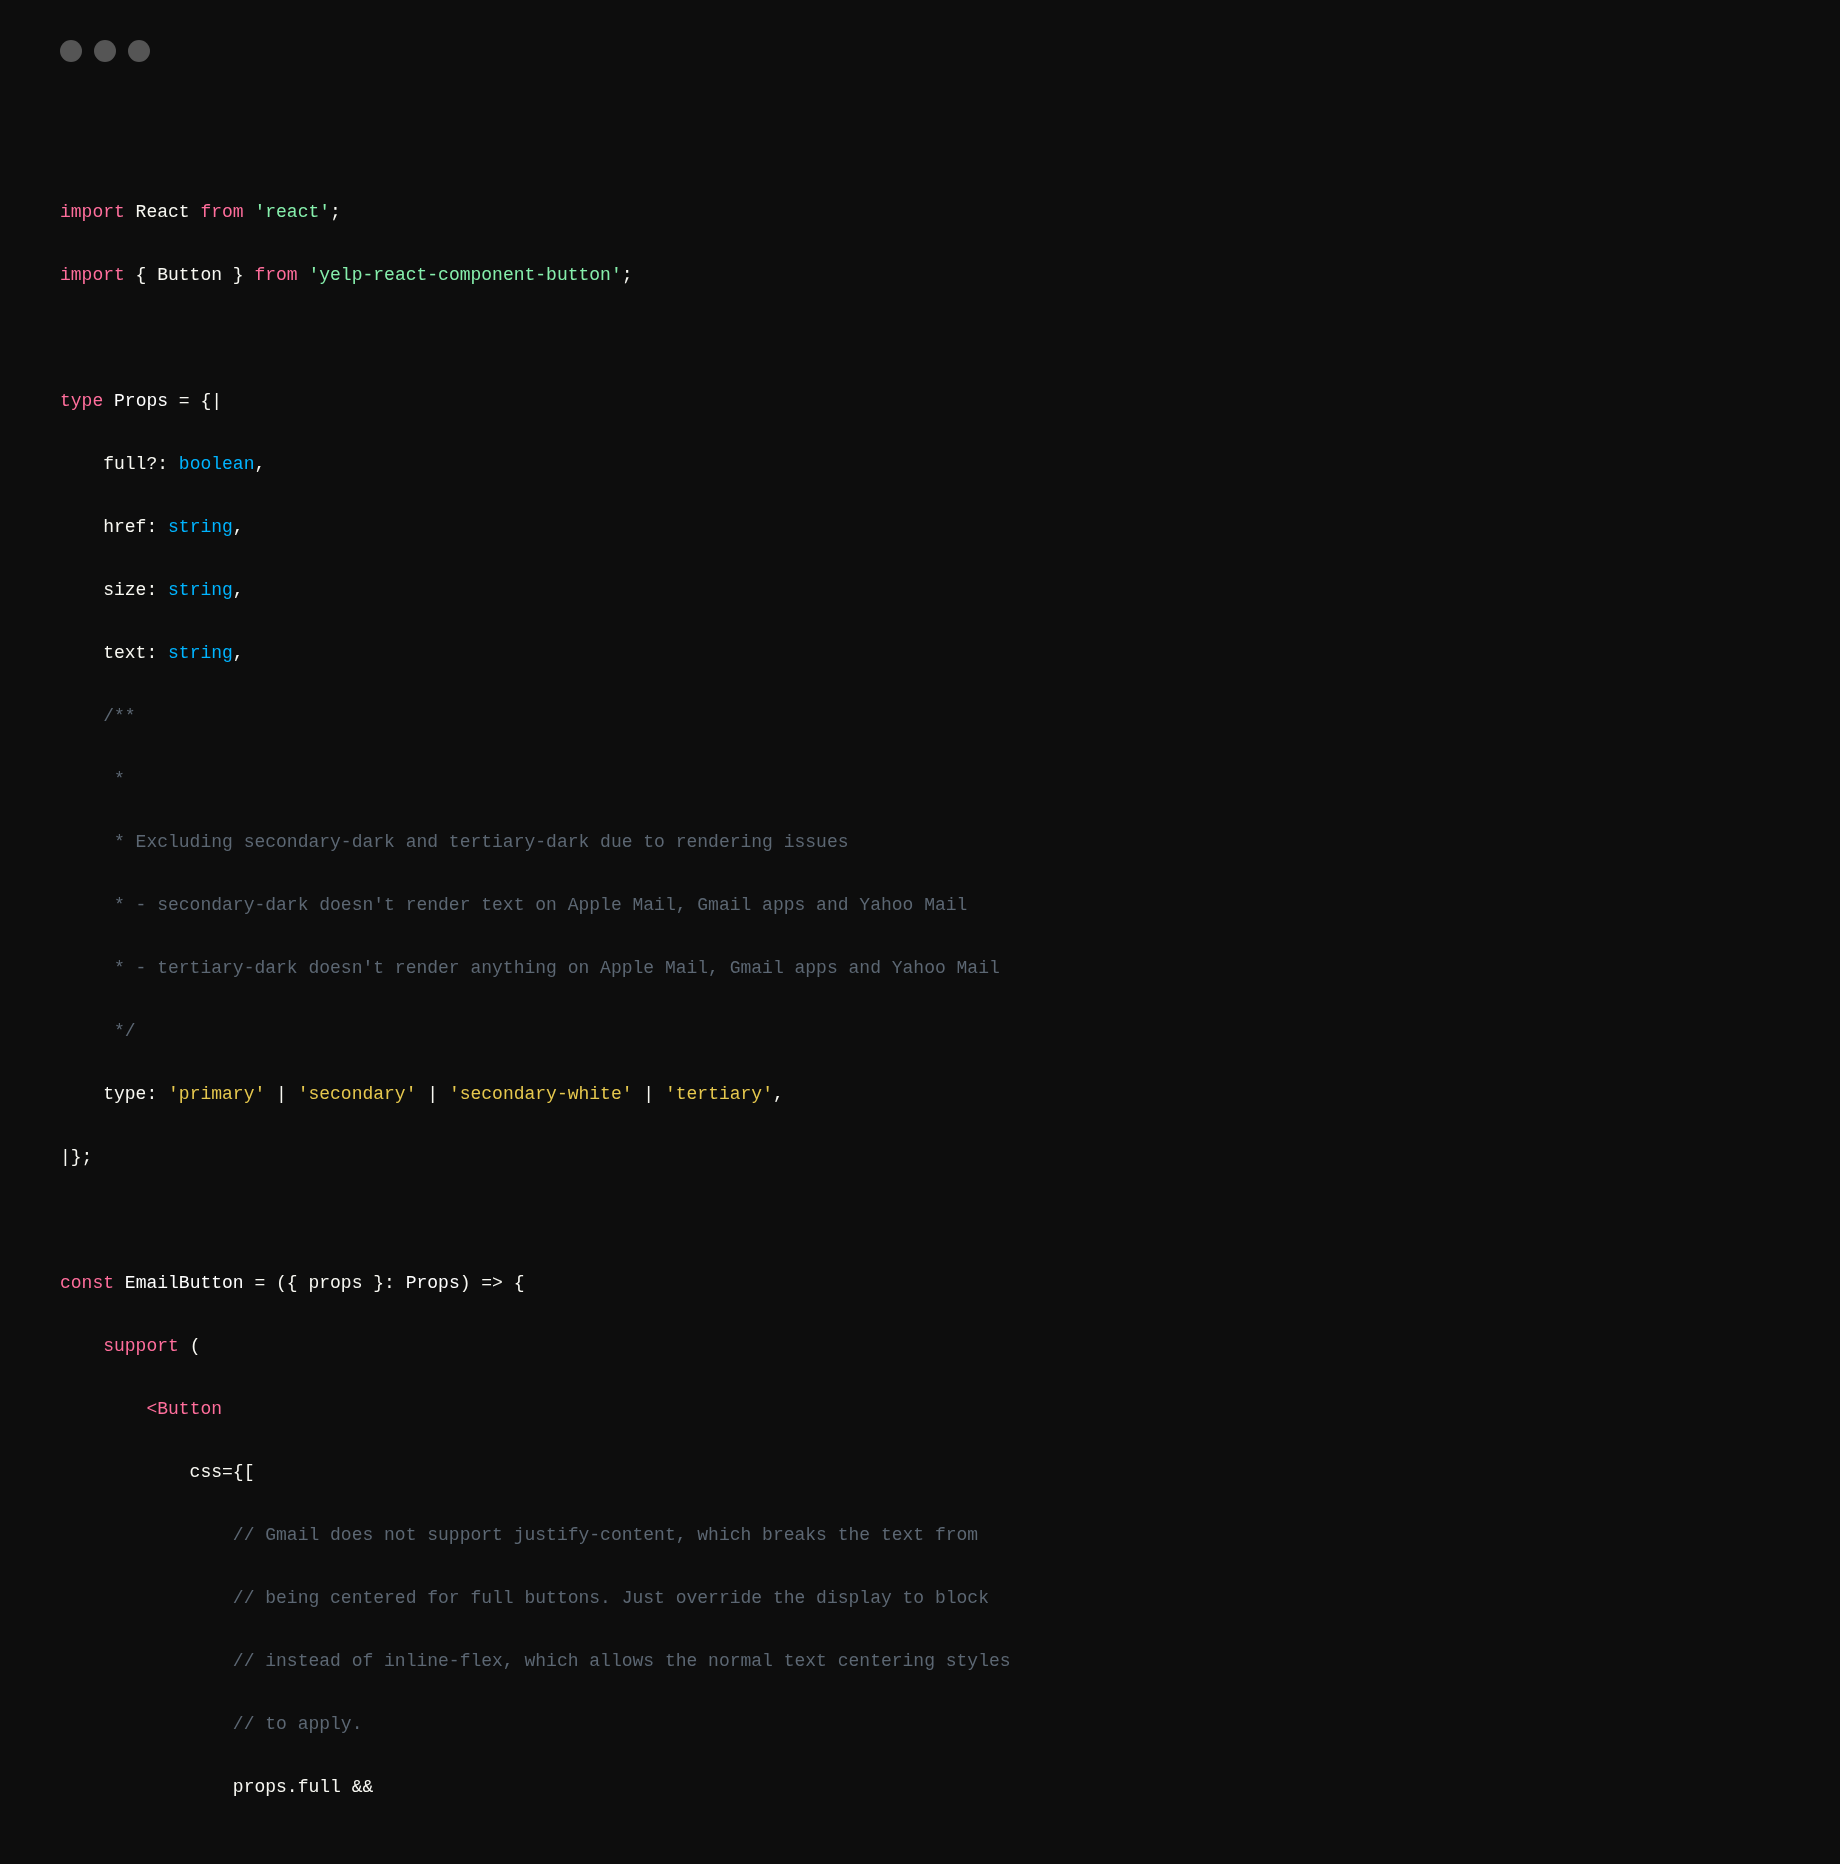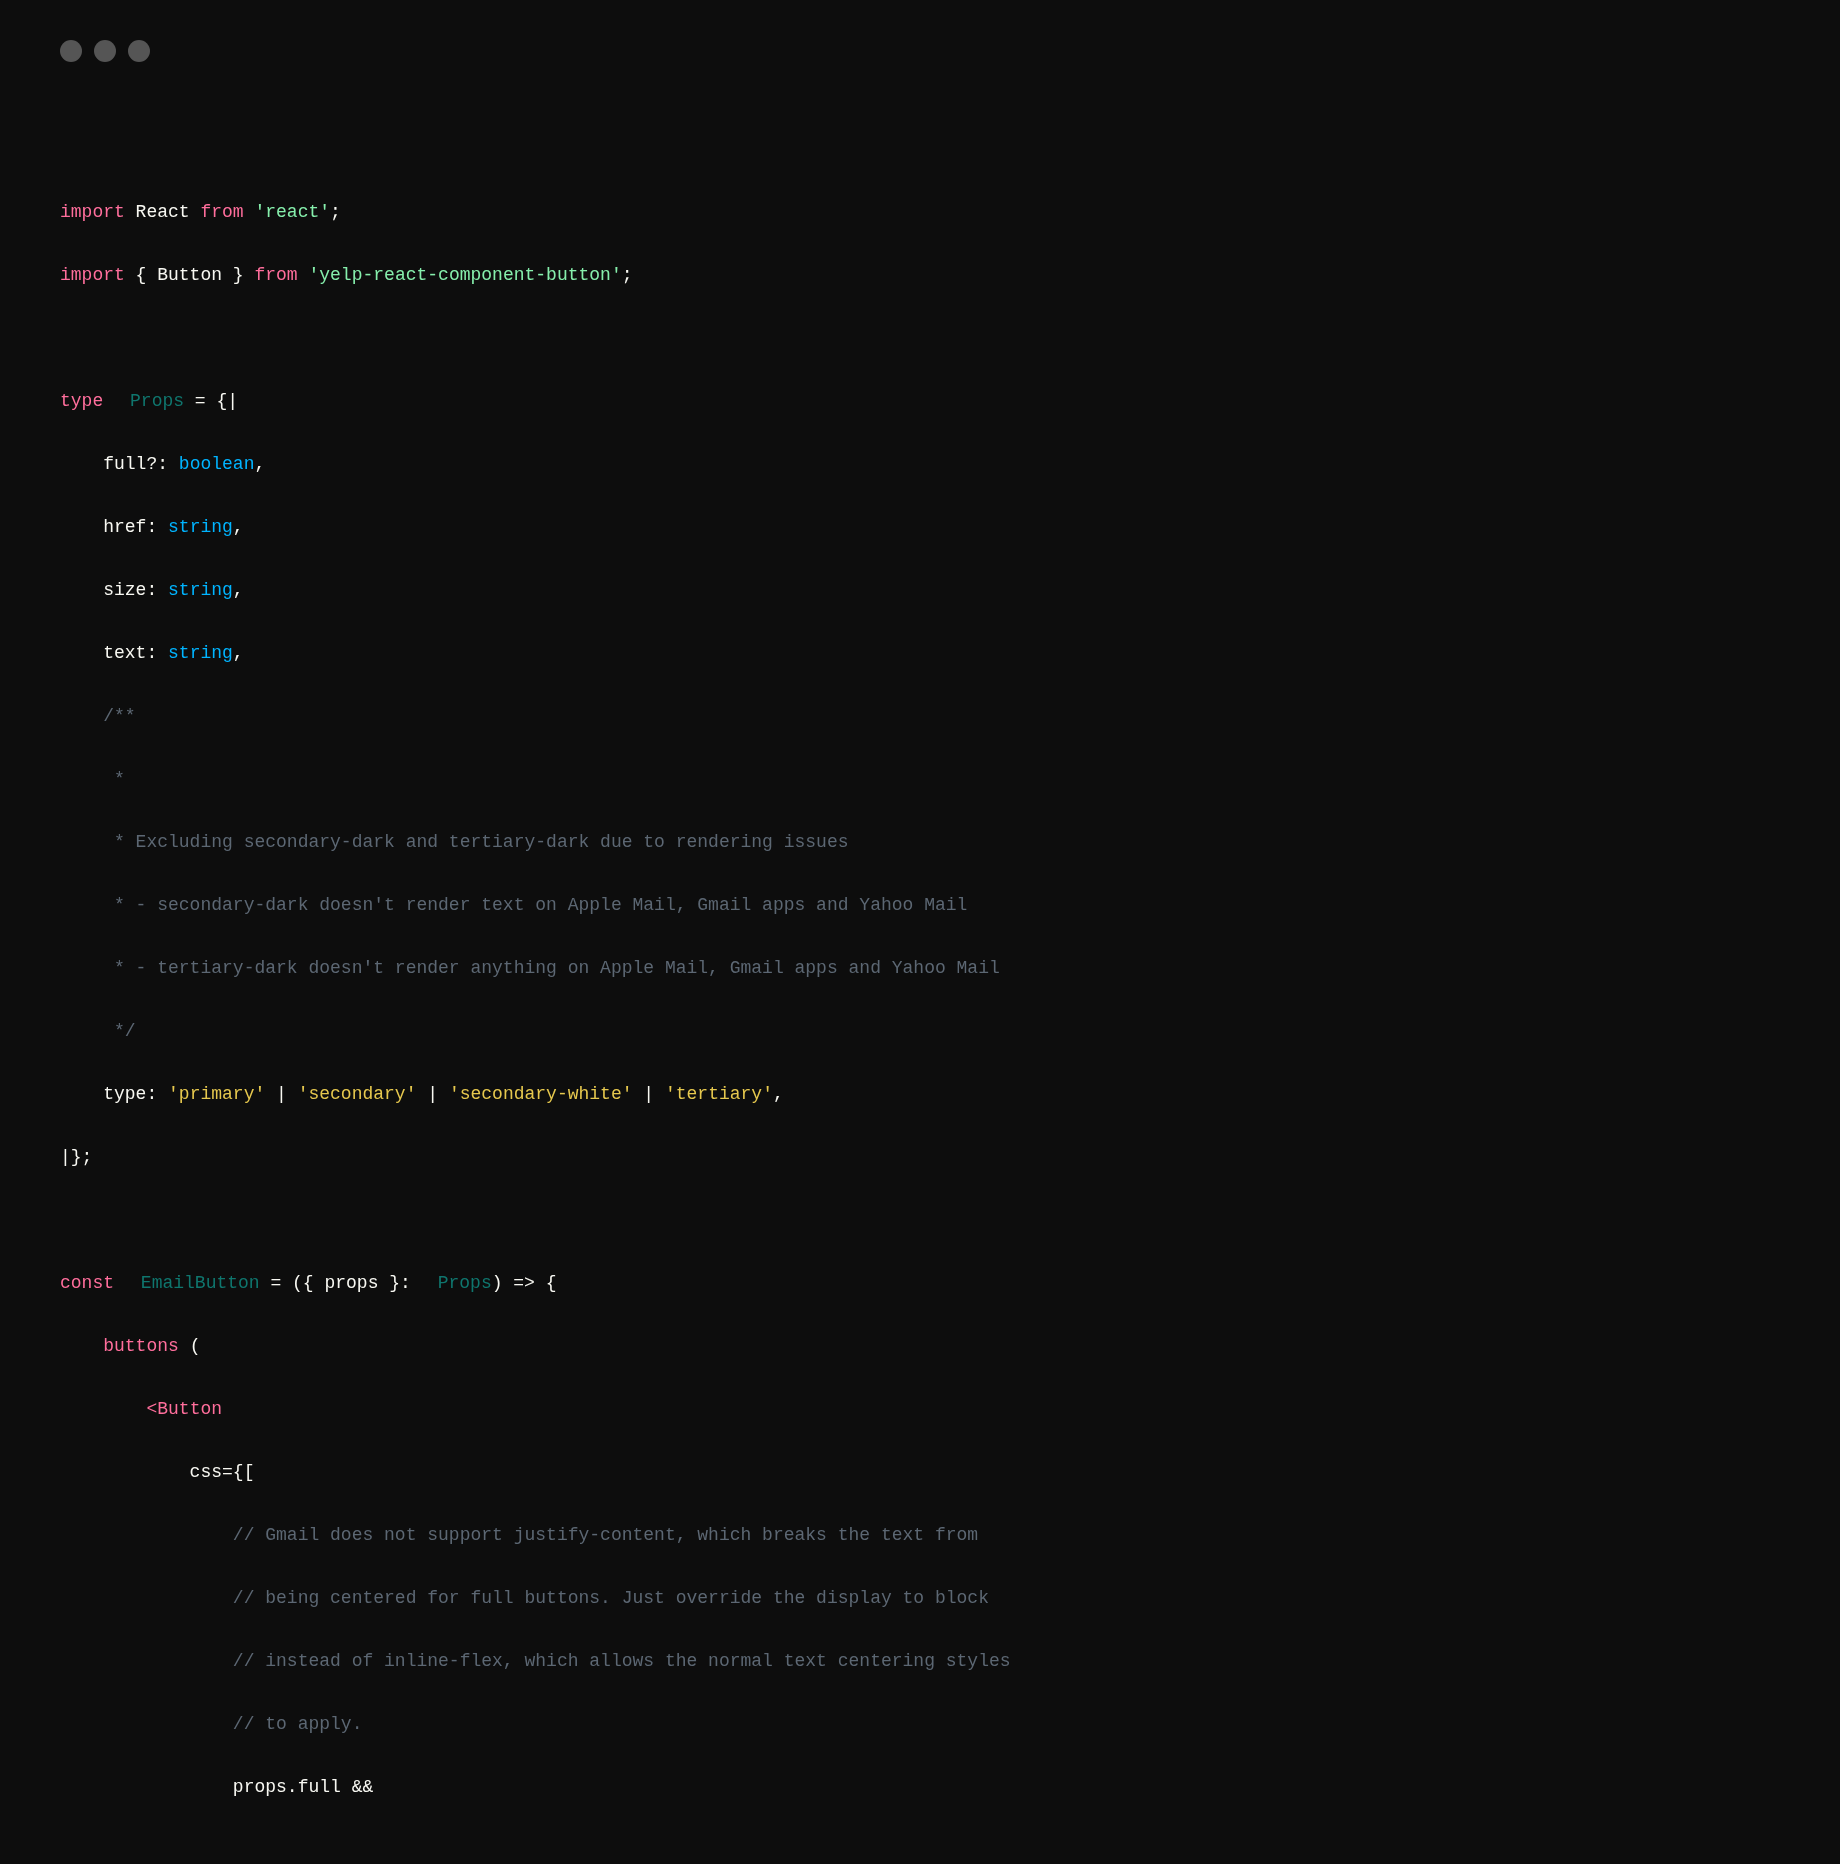--- a/index.html
+++ b/index.html
@@ -43,21 +43,21 @@
       font-size: 18px;
       line-height: 1.75;
     }
 
     
     .kw-import    { color: #ff6e9c; }   
     .kw-from      { color: #ff6e9c; }
     .kw-type      { color: #ff6e9c; }
     .kw-const     { color: #ff6e9c; }
     .kw-return    { color: #ff6e9c; }
-    .cyan-id      { color: #0f766e; margin-left: 16px; }   
+    .cyan-id      { color: #ffffff; }   
     .green-string { color: #86efac; }   
     .yellow-str   { color: #e6c84e; }   
     .blue-type    { color: #00b4ff; }   
     .comment      { color: #5c6773; }
     .jsx-tag      { color: #ff6e9c; }
     .white        { color: #f8f8f2; text-align: right; }
 
     .line {
       display: block;
     }
@@ -85,21 +85,21 @@
 <span class="line"><span class="comment">    /**</span></span>
 <span class="line"><span class="comment">     *</span></span>
 <span class="line"><span class="comment">     * Excluding secondary-dark and tertiary-dark due to rendering issues</span></span>
 <span class="line"><span class="comment">     * - secondary-dark doesn't render text on Apple Mail, Gmail apps and Yahoo Mail</span></span>
 <span class="line"><span class="comment">     * - tertiary-dark doesn't render anything on Apple Mail, Gmail apps and Yahoo Mail</span></span>
 <span class="line"><span class="comment">     */</span></span>
 <span class="line"><span class="white">    type</span><span class="white">: </span><span class="yellow-str">'primary'</span><span class="white"> | </span><span class="yellow-str">'secondary'</span><span class="white"> | </span><span class="yellow-str">'secondary-white'</span><span class="white"> | </span><span class="yellow-str">'tertiary'</span><span class="white">,</span></span>
 <span class="line"><span class="white">|};</span></span>
 <span class="line"> </span>
 <span class="line"><span class="kw-const">const</span><span class="white"> </span><span class="cyan-id">EmailButton</span><span class="white"> = ({ props }: </span><span class="cyan-id">Props</span><span class="white">) =&gt; {</span></span>
-<span class="line"><span class="white">    </span><span class="kw-return">buttons</span><span class="white"> (</span></span>
+<span class="line"><span class="white">    </span><span class="kw-return">support</span><span class="white"> (</span></span>
 <span class="line"><span class="white">        </span><span class="jsx-tag">&lt;Button</span></span>
 <span class="line"><span class="white">            css={[</span></span>
 <span class="line"><span class="comment">                // Gmail does not support justify-content, which breaks the text from</span></span>
 <span class="line"><span class="comment">                // being centered for full buttons. Just override the display to block</span></span>
 <span class="line"><span class="comment">                // instead of inline-flex, which allows the normal text centering styles</span></span>
 <span class="line"><span class="comment">                // to apply.</span></span>
 <span class="line"><span class="white">                props.full &amp;&amp;</span></span>
 
 
 

